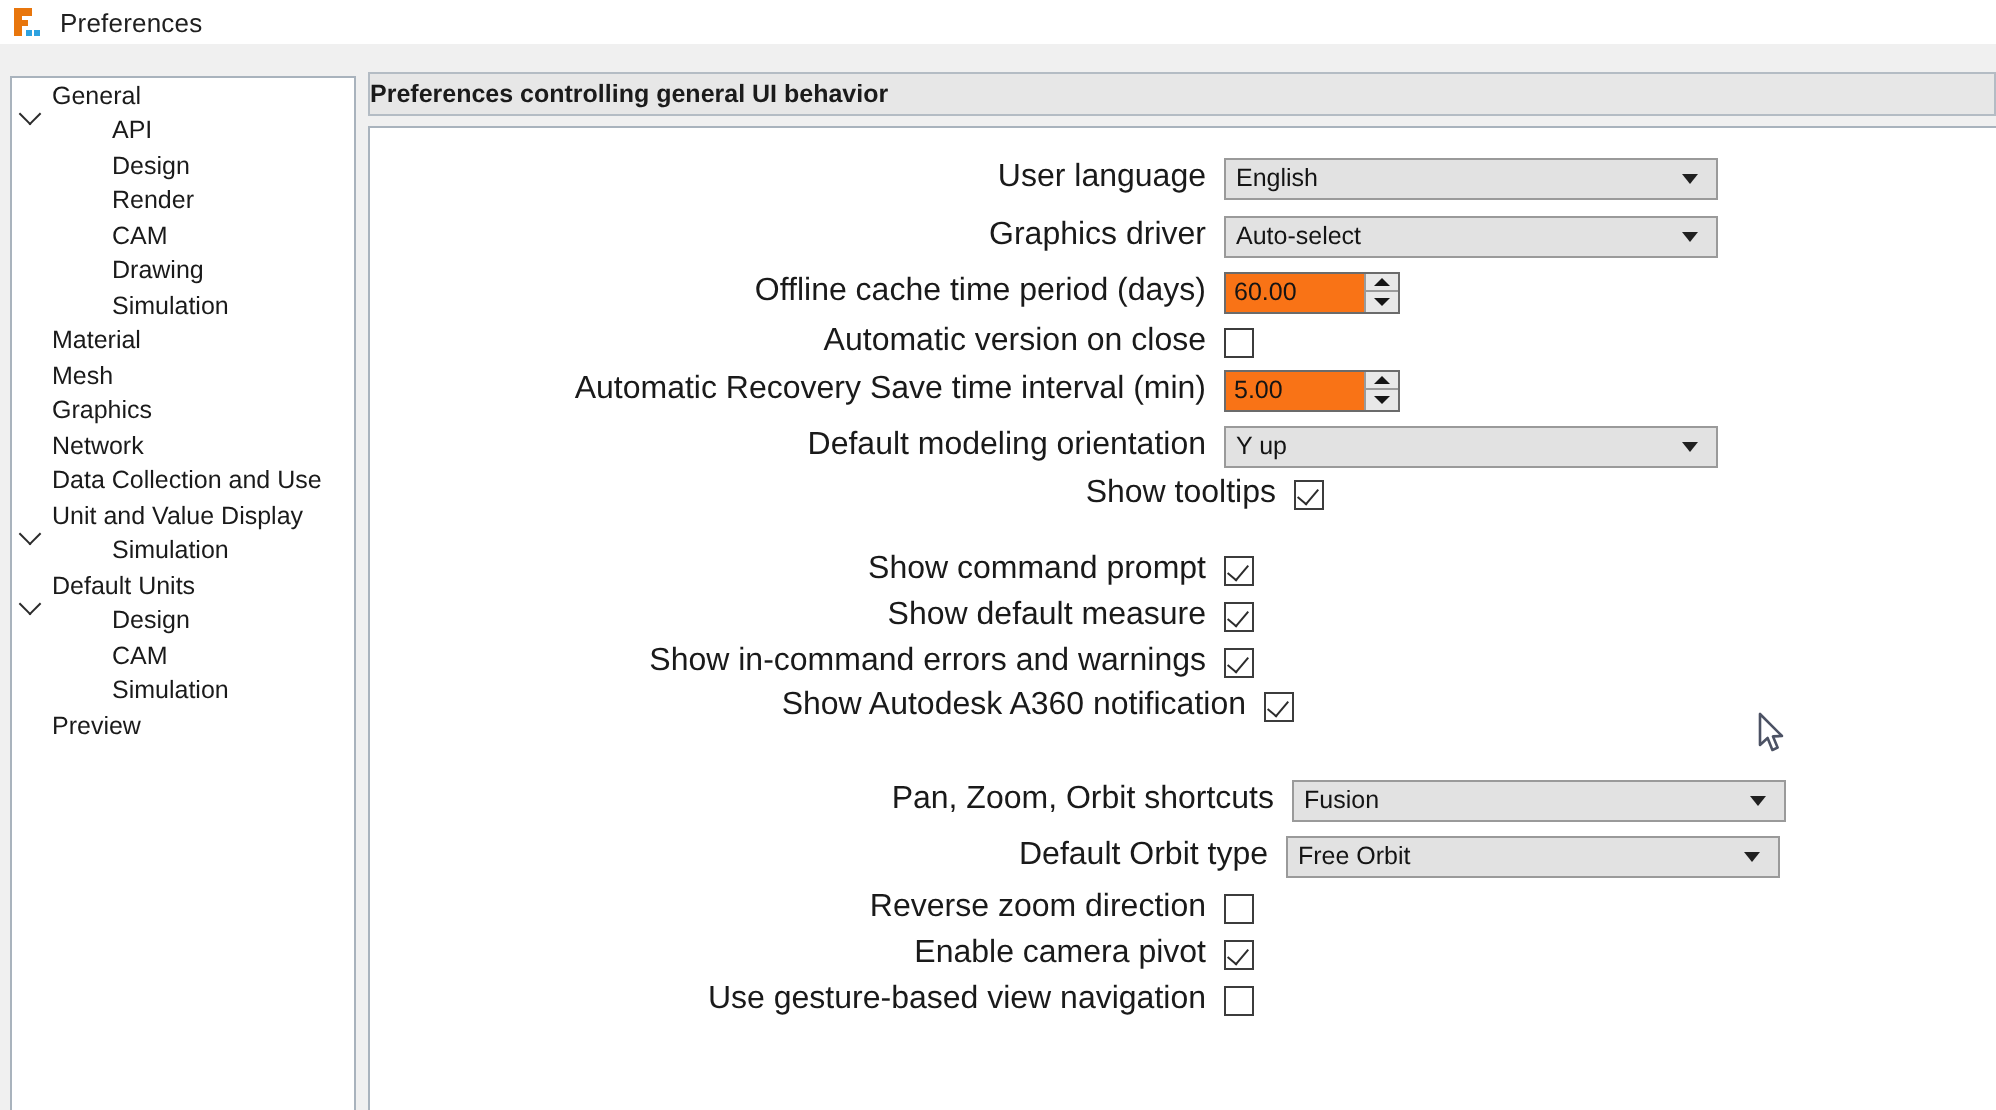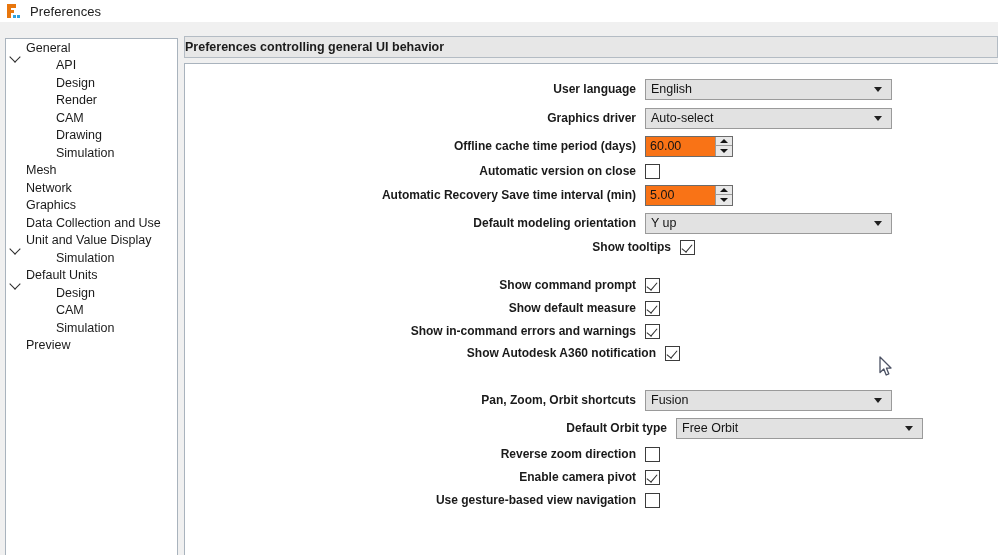--- a/index.html
+++ b/index.html
@@ -143,28 +143,27 @@
 
   
   .form-row {
     position: absolute;
     left: 0;
     height: 22px;
     display: flex;
     align-items: center;
   }
   .row-label {
-    width: 460px;
+    width: 427px;
     text-align: right;
     padding-right: 9px;
-    font-size: 12px;
+    font-size: 16px;
     color: #1a1a1a;
     white-space: nowrap;
     line-height: 1;
-    font-weight: bold;
   }
 
   
   .dropdown {
     height: 21px;
     background: #e2e2e2;
     border: 1px solid #9a9a9a;
     display: flex;
     align-items: center;
     padding-left: 5px;
@@ -301,29 +300,33 @@
         <span class="tree-label">CAM</span>
       </div>
       <div class="tree-row lvl1">
         <span class="tree-label">Drawing</span>
       </div>
       <div class="tree-row lvl1">
         <span class="tree-label">Simulation</span>
       </div>
       <div class="tree-row lvl0">
         <span class="tree-arrow"></span>
+        <span class="tree-label">Material</span>
+      </div>
+      <div class="tree-row lvl0">
+        <span class="tree-arrow"></span>
         <span class="tree-label">Mesh</span>
       </div>
       <div class="tree-row lvl0">
         <span class="tree-arrow"></span>
+        <span class="tree-label">Graphics</span>
+      </div>
+      <div class="tree-row lvl0">
+        <span class="tree-arrow"></span>
         <span class="tree-label">Network</span>
-      </div>
-      <div class="tree-row lvl0">
-        <span class="tree-arrow"></span>
-        <span class="tree-label">Graphics</span>
       </div>
       <div class="tree-row lvl0">
         <span class="tree-arrow"></span>
         <span class="tree-label">Data Collection and Use</span>
       </div>
       <div class="tree-row lvl0">
         <span class="tree-arrow open"></span>
         <span class="tree-label">Unit and Value Display</span>
       </div>
       <div class="tree-row lvl1">
@@ -413,21 +416,21 @@
           <div class="checkbox checked"></div>
         </div>
         <div class="form-row" style="top: 256px;">
           <div class="row-label">Show in-command errors and warnings</div>
           <div class="checkbox checked"></div>
         </div>
         <div class="form-row" style="top: 278px; padding-left: 20px;">
           <div class="row-label">Show Autodesk A360 notification</div>
           <div class="checkbox checked"></div>
         </div>
-        <div class="form-row" style="top: 325px;">
+        <div class="form-row" style="top: 325px; padding-left: 34px;">
           <div class="row-label">Pan, Zoom, Orbit shortcuts</div>
           <div class="dropdown wide">
             <span class="dd-value">Fusion</span>
             <span class="dd-arrow"></span>
           </div>
         </div>
         <div class="form-row" style="top: 353px; margin-left: 31px;">
           <div class="row-label">Default Orbit type</div>
           <div class="dropdown wide">
             <span class="dd-value">Free Orbit</span>

